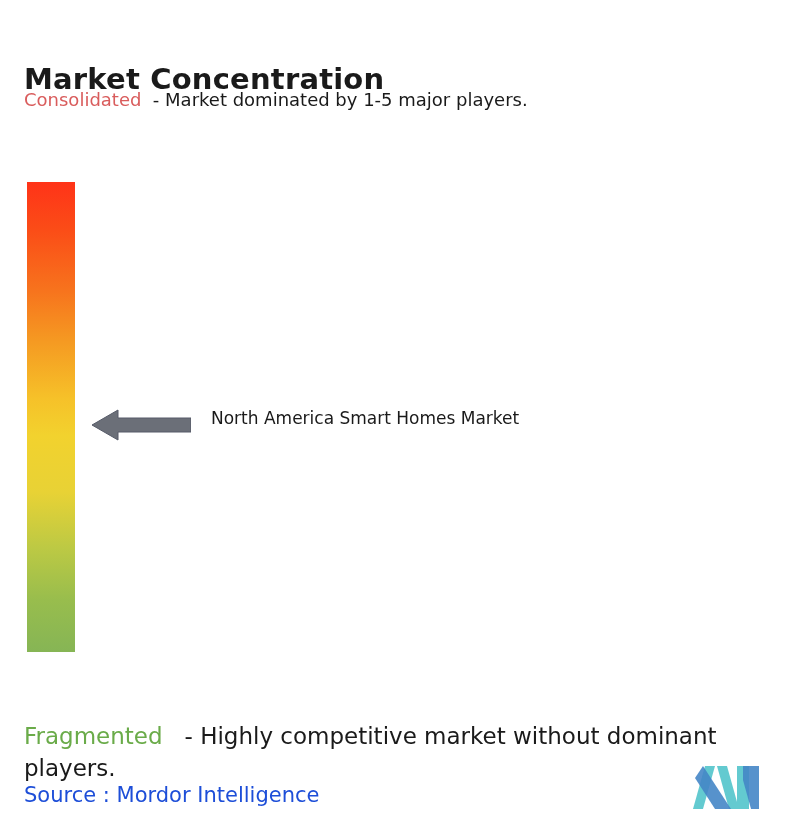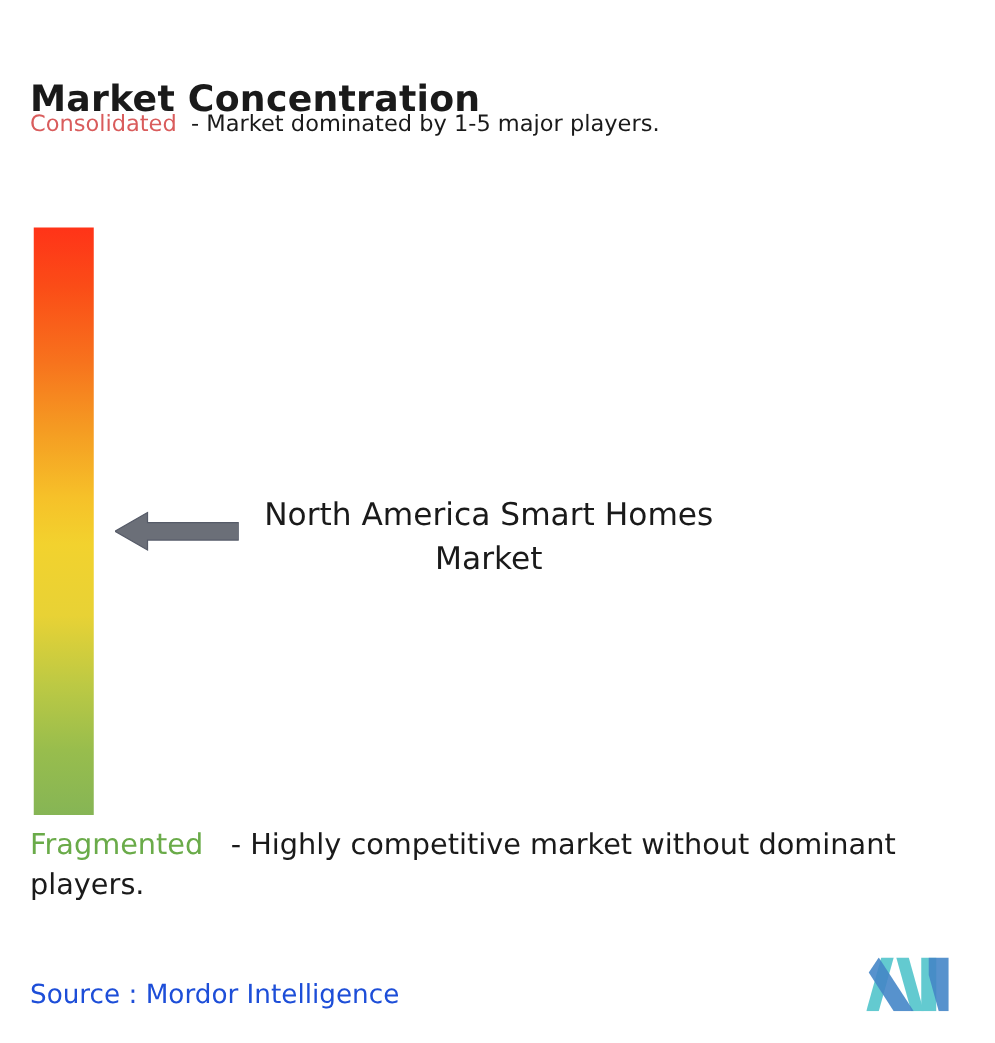--- a/index.html
+++ b/index.html
@@ -33,21 +33,21 @@
     top: 84px;
     width: 748px;
     font-size: 18px;
     line-height: 32px;
     color: #1a1a1a;
     font-weight: 400;
   }
   #bottom-legend {
     position: absolute;
     left: 24px;
-    top: 660px;
+    top: 720px;
     width: 760px;
     font-size: 23px;
     line-height: 32px;
     color: #1a1a1a;
     font-weight: 400;
   }
   .term-consolidated { color: #d95c5c; }
   .term-fragmented   { color: #6aab49; }
   .legend-sep { white-space: pre; }
 
@@ -76,24 +76,23 @@
     top: 409px;
     width: 99px;
     height: 32px;
   }
 
   #callout-label {
     position: absolute;
     left: 211px;
     top: 394px;
     width: 360px;
-    font-size: 25px;
-    line-height: 35px;
+    font-size: 17px;
+    line-height: 49px;
     color: #1a1a1a;
-    text-align: center;
   }
 
   #source-line {
     position: absolute;
     left: 24px;
     top: 783px;
     font-size: 21px;
     color: #1d4ed8;
     white-space: pre;
   }

